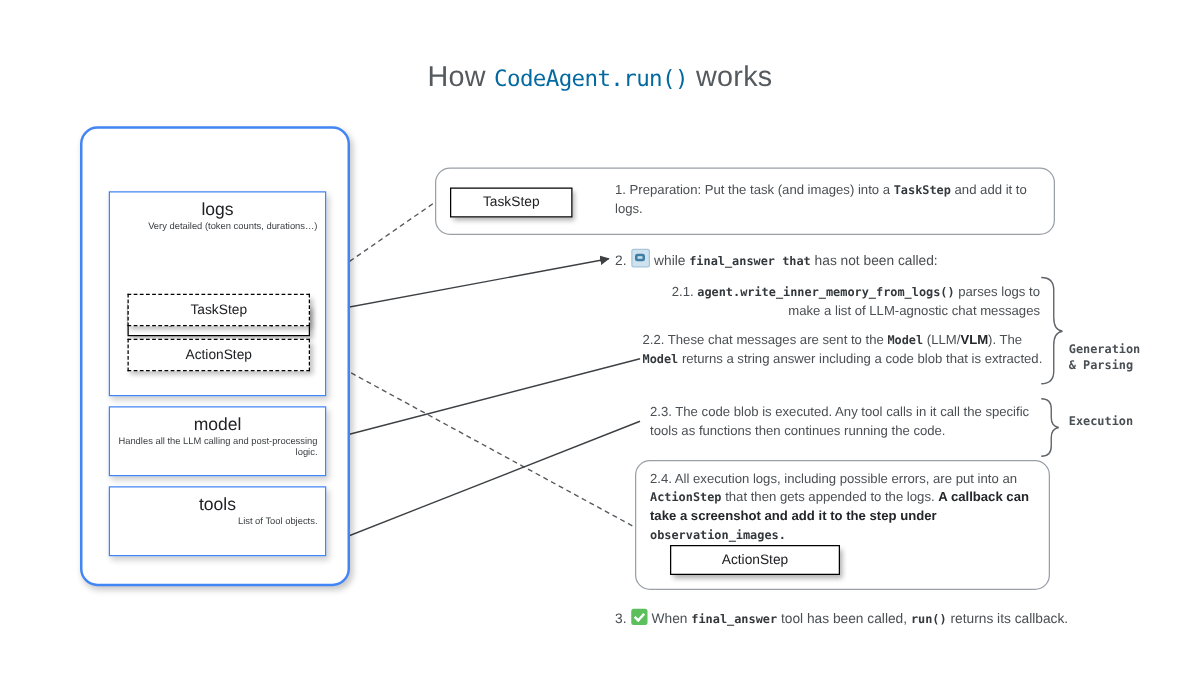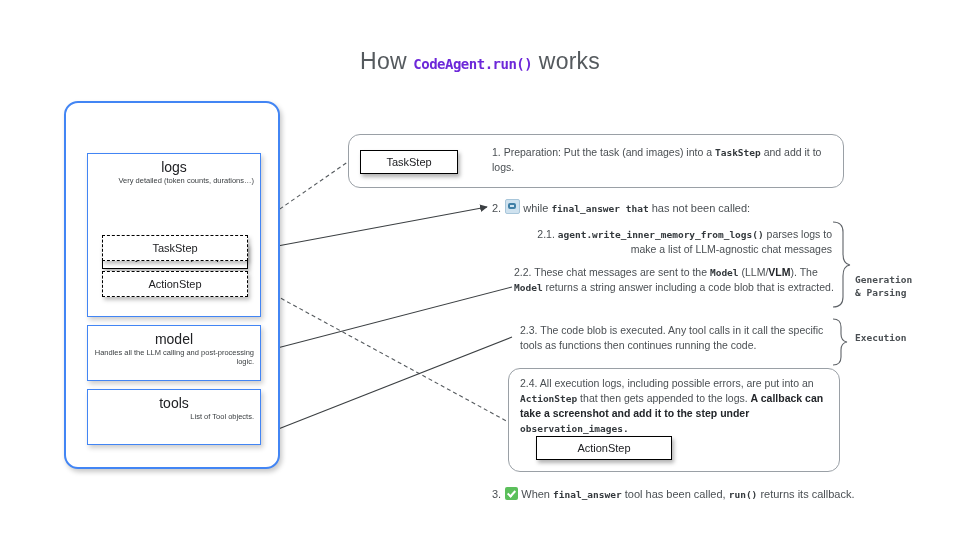--- a/index.html
+++ b/index.html
@@ -21,21 +21,21 @@
   #title {
     position: absolute;
     left: 0; top: 48px;
     width: 960px;
     text-align: center;
     font-size: 23px;
     color: #555a5e;
     letter-spacing: .2px;
     white-space: pre;
   }
-  #title .mono { font-size: 14px; font-weight: bold; color: #6d28d9; letter-spacing: -.5px;}
+  #title .mono { font-size: 18px; font-weight: normal; color: #0369a1; letter-spacing: -.5px;}
 
   
   #codeagent-card {
     position: absolute;
     left: 64px; top: 101px;
     width: 216px; height: 368px;
     border: 2px solid #4285f4;
     border-radius: 14px;
     background: #fff;
     box-shadow: 2px 3px 5px rgba(0,0,0,.22);

